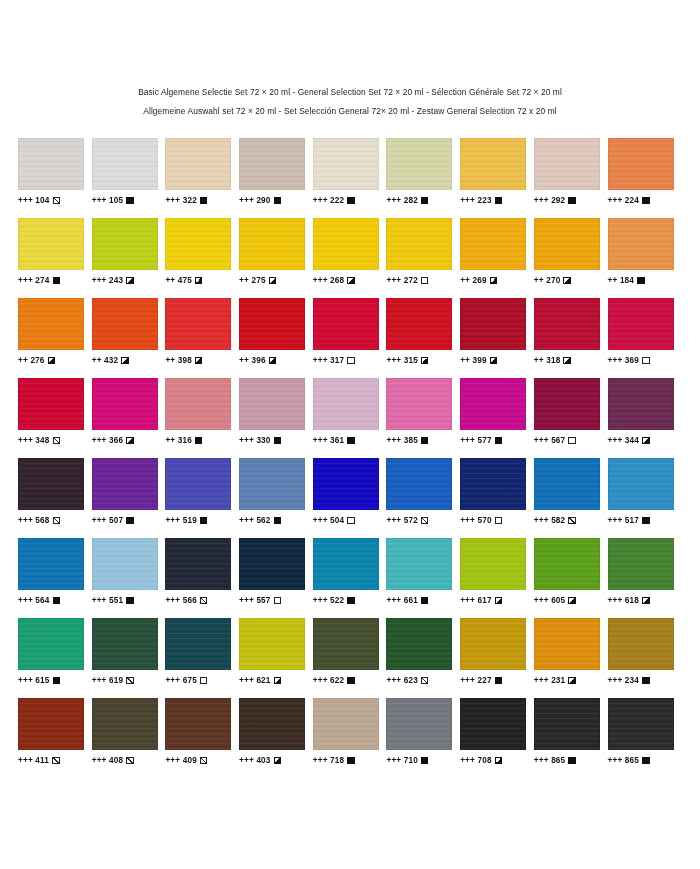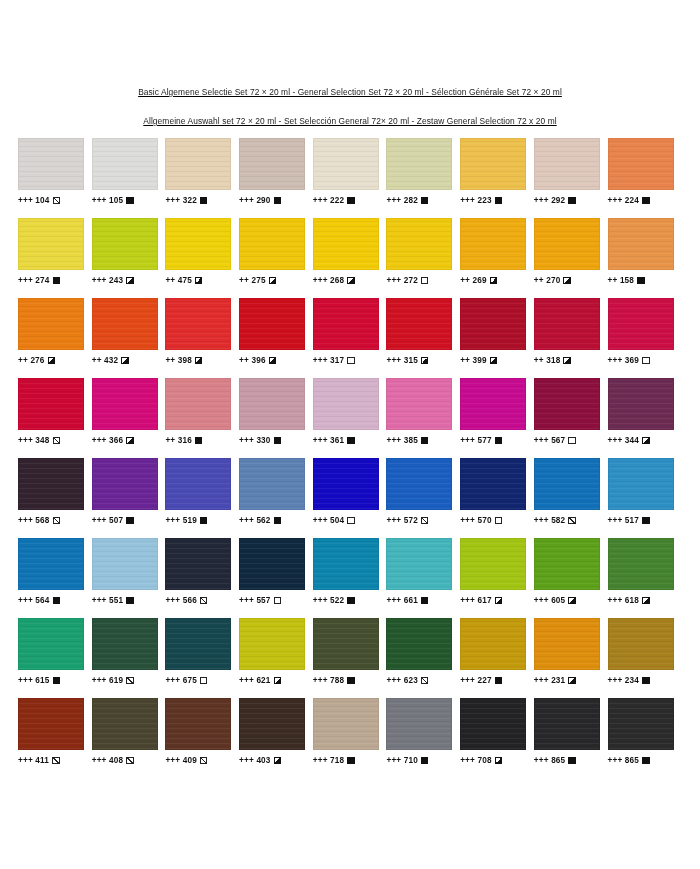--- a/index.html
+++ b/index.html
@@ -13,31 +13,30 @@
   }
   .page {
     position: relative;
     width: 700px;
     height: 869px;
     background: #ffffff;
   }
   .titles {
     padding-top: 88px;
     text-align: center;
-    text-decoration: underline;
   }
   .title-line {
     font-size: 8.4px;
     color: #1b1b1b;
     line-height: 1.05;
     letter-spacing: 0.01em;
     white-space: nowrap;
   }
   .title-line.second {
-    margin-top: 20px;
+    margin-top: 10px;
   }
   .grid {
     position: absolute;
     left: 18px;
     top: 138px;
     width: 664px;
     display: grid;
     grid-template-columns: repeat(9, 73.7px);
     grid-auto-rows: 80px;
   }
@@ -313,21 +312,21 @@
           <span class="num">270</span>
           <span class="op semiopaque"></span>
         </div>
       </div>
       <div class="cell">
         <div class="swatch" style="background: rgb(231, 147, 72);">
           <div class="tex"></div>
         </div>
         <div class="label">
           <span class="plus">++</span>
-          <span class="num">158</span>
+          <span class="num">184</span>
           <span class="op opaque"></span>
         </div>
       </div>
       <div class="cell">
         <div class="swatch" style="background: rgb(234, 125, 18);">
           <div class="tex"></div>
         </div>
         <div class="label">
           <span class="plus">++</span>
           <span class="num">276</span>
@@ -723,21 +722,21 @@
           <span class="num">621</span>
           <span class="op semiopaque"></span>
         </div>
       </div>
       <div class="cell">
         <div class="swatch" style="background: rgb(69, 79, 48);">
           <div class="tex"></div>
         </div>
         <div class="label">
           <span class="plus">+++</span>
-          <span class="num">788</span>
+          <span class="num">622</span>
           <span class="op opaque"></span>
         </div>
       </div>
       <div class="cell">
         <div class="swatch" style="background: rgb(36, 87, 44);">
           <div class="tex"></div>
         </div>
         <div class="label">
           <span class="plus">+++</span>
           <span class="num">623</span>

